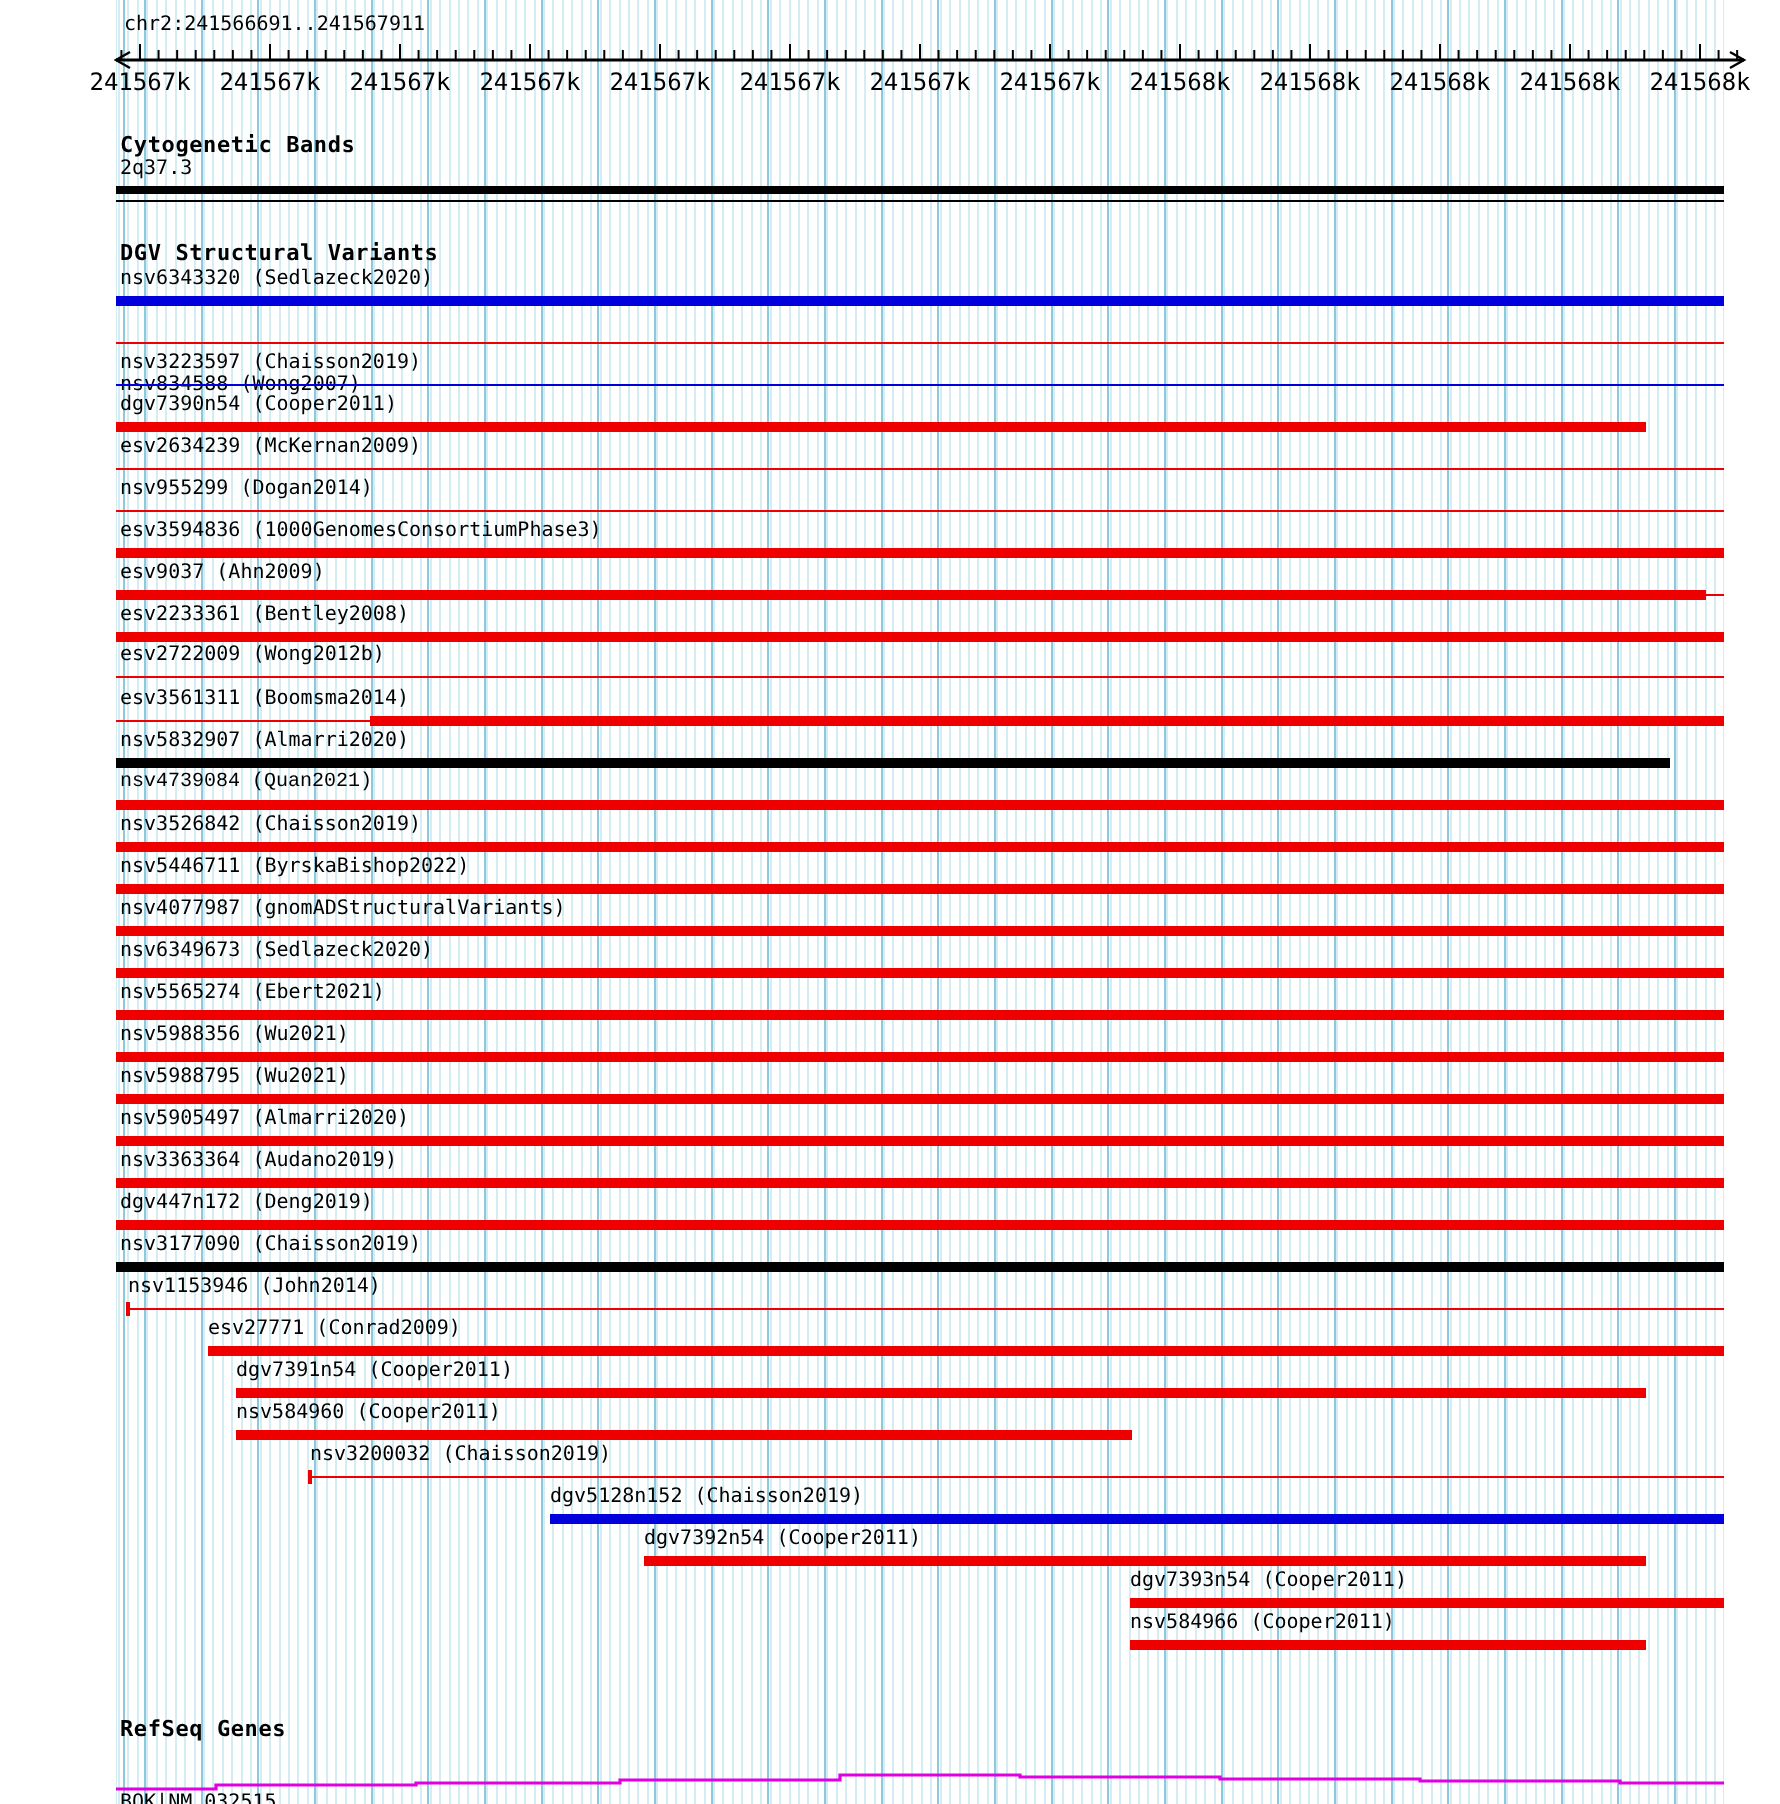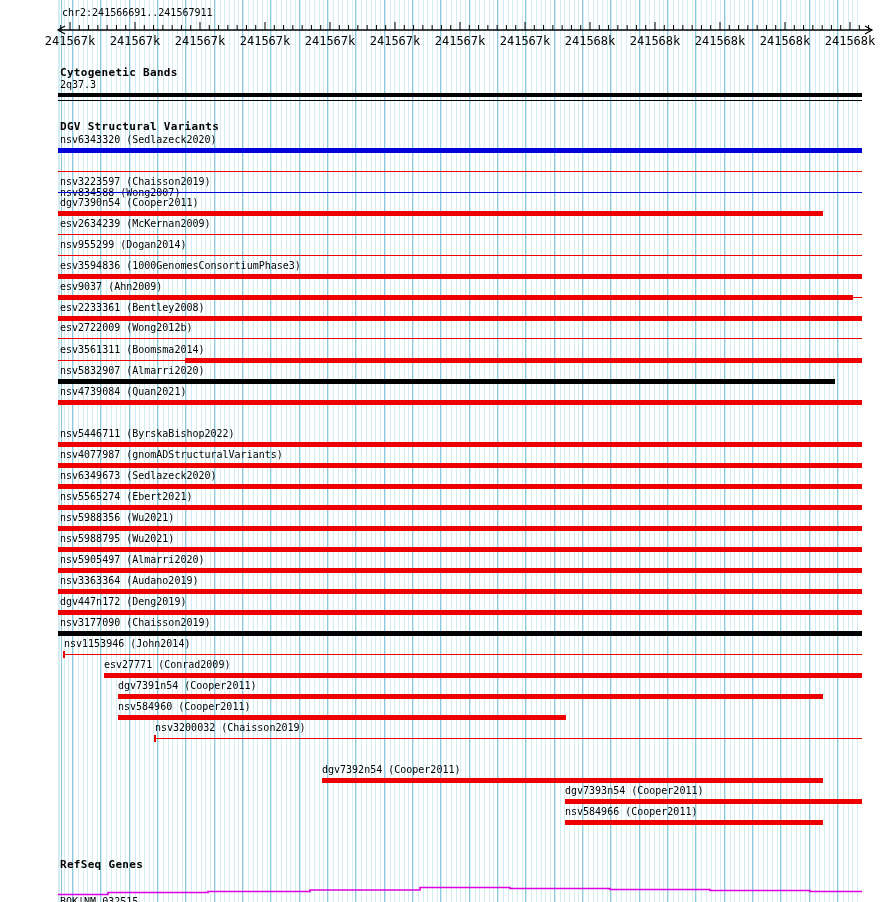--- a/index.html
+++ b/index.html
@@ -193,21 +193,25 @@
     <div class="vrow" style="top: 344px;">
       <span class="vlbl" style="left: 2px;">esv3561311 (Boomsma2014)</span>
       <div class="seg" style="background: rgb(238, 0, 0); left: 0px; width: 127px; top: 15.5px; height: 1.5px;"></div>
       <div class="seg" style="background: rgb(238, 0, 0); left: 127px; width: 677px; top: 14px; height: 5px;"></div>
     </div>
     <div class="vrow" style="top: 365px;">
       <span class="vlbl" style="left: 2px;">nsv5832907 (Almarri2020)</span>
       <div class="seg" style="background: rgb(0, 0, 0); left: 0px; width: 777px; top: 14px; height: 5px;"></div>
     </div>
     <div class="vrow" style="top: 386px;">
-      <span class="vlbl" style="left: 2px;">nsv4739084 (Quan2021)</span>
+      <span class="vlbl" style="left: 2px; font-family: Liberation Mono, monospace;">nsv4739084 (Quan2021)</span>
+      <div class="seg" style="background: rgb(238, 0, 0); left: 0px; width: 804px; top: 14px; height: 5px;"></div>
+    </div>
+    <div class="vrow" style="top: 407px;">
+      <span class="vlbl" style="left: 2px;">nsv3526842 (Chaisson2019)</span>
       <div class="seg" style="background: rgb(238, 0, 0); left: 0px; width: 804px; top: 14px; height: 5px;"></div>
     </div>
     <div class="vrow" style="top: 428px;">
       <span class="vlbl" style="left: 2px;">nsv5446711 (ByrskaBishop2022)</span>
       <div class="seg" style="background: rgb(238, 0, 0); left: 0px; width: 804px; top: 14px; height: 5px;"></div>
     </div>
     <div class="vrow" style="top: 449px;">
       <span class="vlbl" style="left: 2px;">nsv4077987 (gnomADStructuralVariants)</span>
       <div class="seg" style="background: rgb(238, 0, 0); left: 0px; width: 804px; top: 14px; height: 5px;"></div>
     </div>
@@ -257,20 +261,24 @@
       <div class="seg" style="background: rgb(238, 0, 0); left: 60px; width: 705px; top: 14px; height: 5px;"></div>
     </div>
     <div class="vrow" style="top: 701px;">
       <span class="vlbl" style="left: 60px;">nsv584960 (Cooper2011)</span>
       <div class="seg" style="background: rgb(238, 0, 0); left: 60px; width: 448px; top: 14px; height: 5px;"></div>
     </div>
     <div class="vrow" style="top: 722px;">
       <span class="vlbl" style="left: 97px;">nsv3200032 (Chaisson2019)</span>
       <div class="seg" style="background: rgb(238, 0, 0); left: 95.5px; width: 2px; top: 13px; height: 7px;"></div>
       <div class="seg" style="background: rgb(238, 0, 0); left: 96px; width: 708px; top: 15.5px; height: 1.5px;"></div>
+    </div>
+    <div class="vrow" style="top: 743px;">
+      <span class="vlbl" style="left: 217px;">dgv5128n152 (Chaisson2019)</span>
+      <div class="seg" style="background: rgb(0, 0, 221); left: 217px; width: 587px; top: 14px; height: 5px;"></div>
     </div>
     <div class="vrow" style="top: 764px; text-align: center;">
       <span class="vlbl" style="left: 264px;">dgv7392n54 (Cooper2011)</span>
       <div class="seg" style="background: rgb(238, 0, 0); left: 264px; width: 501px; top: 14px; height: 5px;"></div>
     </div>
     <div class="vrow" style="top: 785px;">
       <span class="vlbl" style="left: 507px;">dgv7393n54 (Cooper2011)</span>
       <div class="seg" style="background: rgb(238, 0, 0); left: 507px; width: 297px; top: 14px; height: 5px;"></div>
     </div>
     <div class="vrow" style="top: 806px;">

